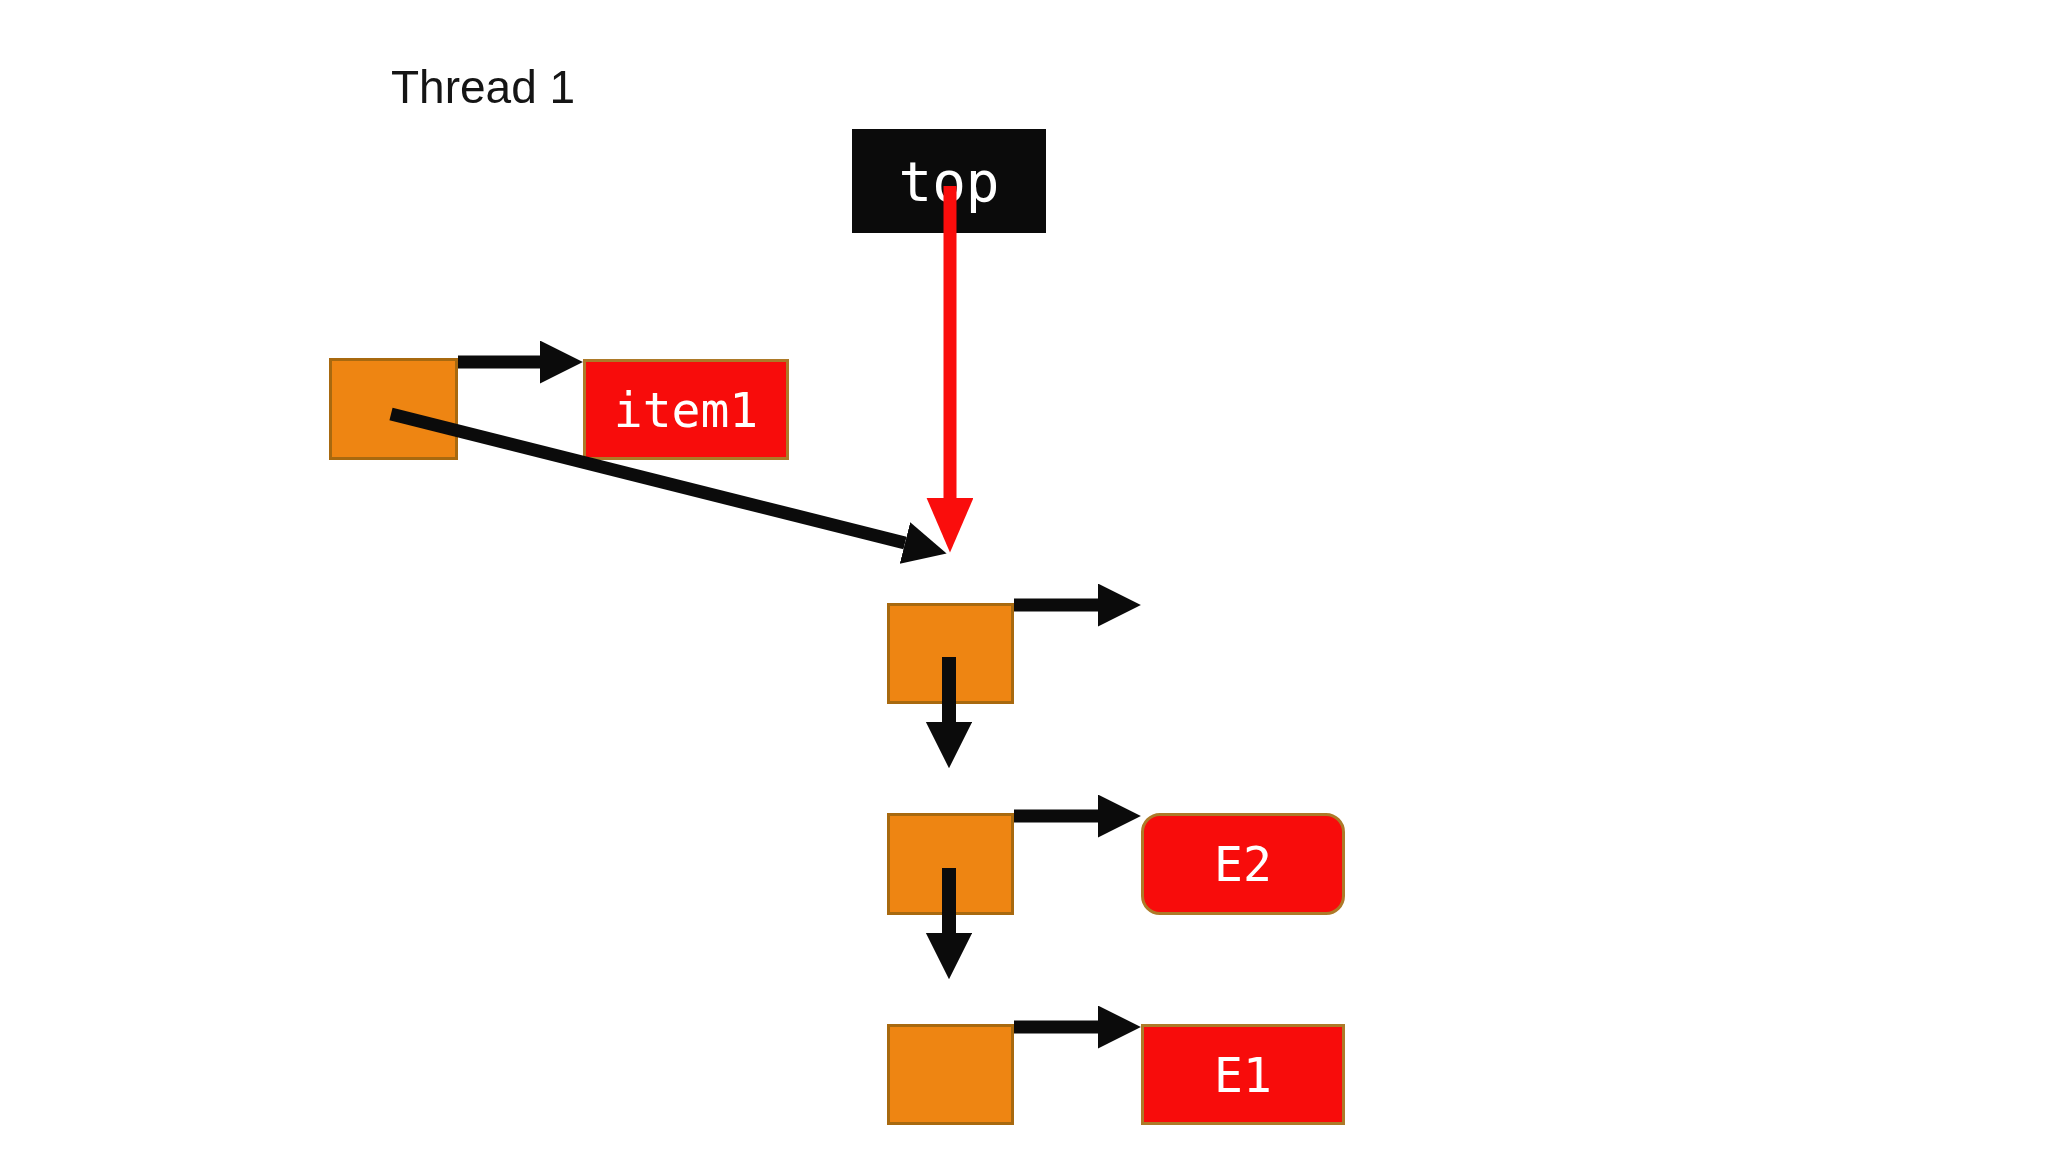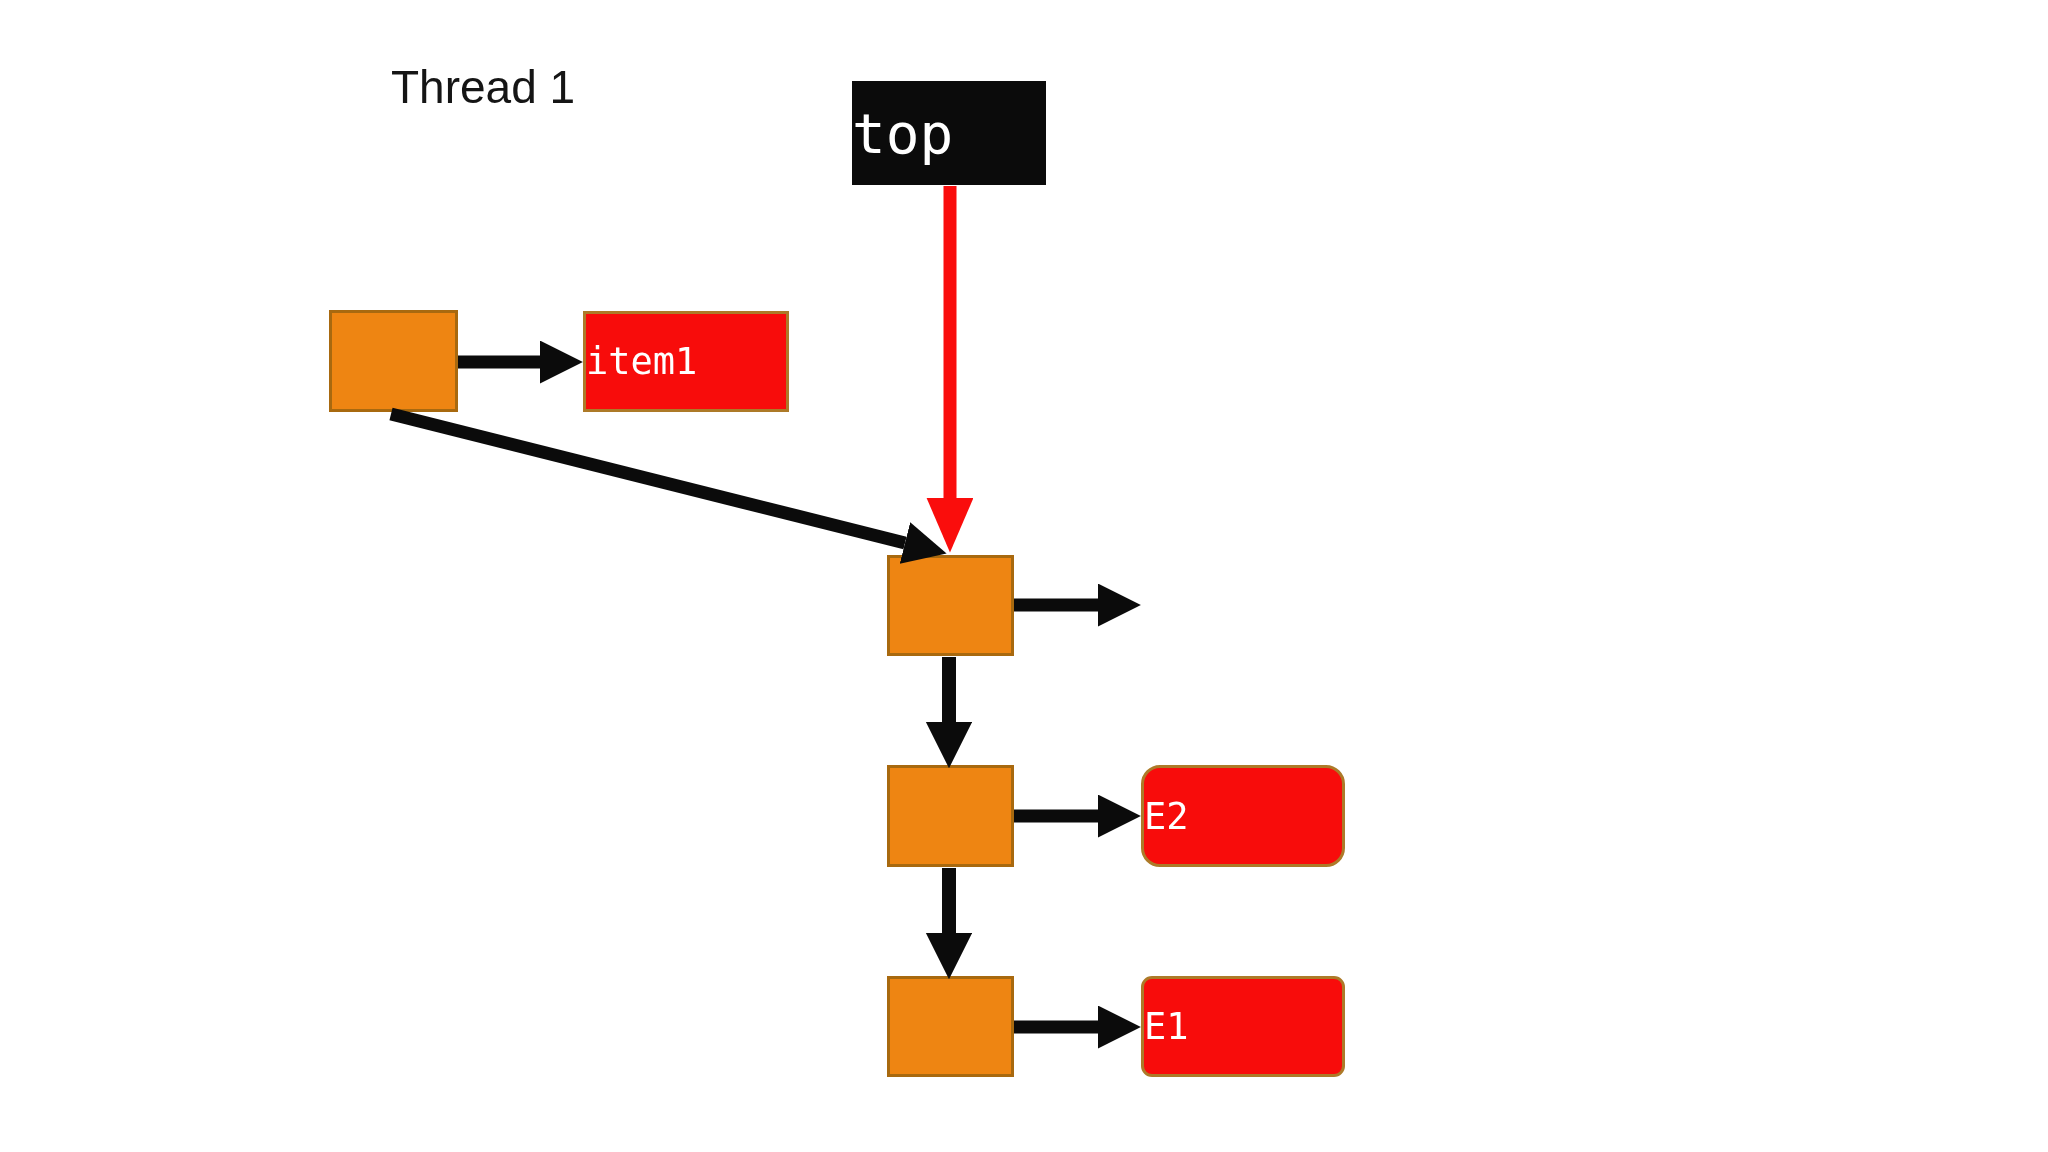--- a/index.html
+++ b/index.html
@@ -19,22 +19,23 @@
     line-height: 1;
     color: #151515;
     letter-spacing: 0px;
     white-space: nowrap;
   }
   .box {
     position: absolute;
     box-sizing: border-box;
     display: flex;
     align-items: center;
-    justify-content: flex-start;
+    justify-content: center;
     white-space: nowrap;
+    margin-top: 48px;
   }
   .pointer-box {
     background: #0b0b0b;
     color: #ffffff;
     font-family: "DejaVu Sans Mono", monospace;
     font-size: 56px;
     left: 852px; top: 81px; width: 194px; height: 104px;
   }
   .node {
     background: #ee8512;
@@ -42,26 +43,26 @@
   }
   .node-new { left: 329px; top: 310px; width: 129px; height: 102px; }
   .node-e3  { left: 887px; top: 555px; width: 127px; height: 101px; }
   .node-e2  { left: 887px; top: 765px; width: 127px; height: 102px; }
   .node-e1  { left: 887px; top: 976px; width: 127px; height: 101px; }
   .value-box {
     background: #f80c0b;
     border: 3px solid #ad7a28;
     color: #ffffff;
     font-family: "DejaVu Sans Mono", monospace;
-    font-size: 37px;
+    font-size: 48px;
   }
   .value-item1 { left: 583px;  top: 311px; width: 206px; height: 101px; }
   .value-e3    { left: 1141px; top: 554px; width: 204px; height: 102px; }
   .value-e2    { left: 1141px; top: 765px; width: 204px; height: 102px; border-radius: 19px; }
-  .value-e1    { left: 1141px; top: 976px; width: 204px; height: 101px; border-radius: 11px; }
+  .value-e1    { left: 1141px; top: 976px; width: 204px; height: 101px; }
   svg.arrows {
     position: absolute;
     left: 0; top: 0;
     width: 2048px;
     height: 1152px;
     pointer-events: none;
   }
   svg.arrows line { stroke-linecap: butt; }
 </style>
 </head>

